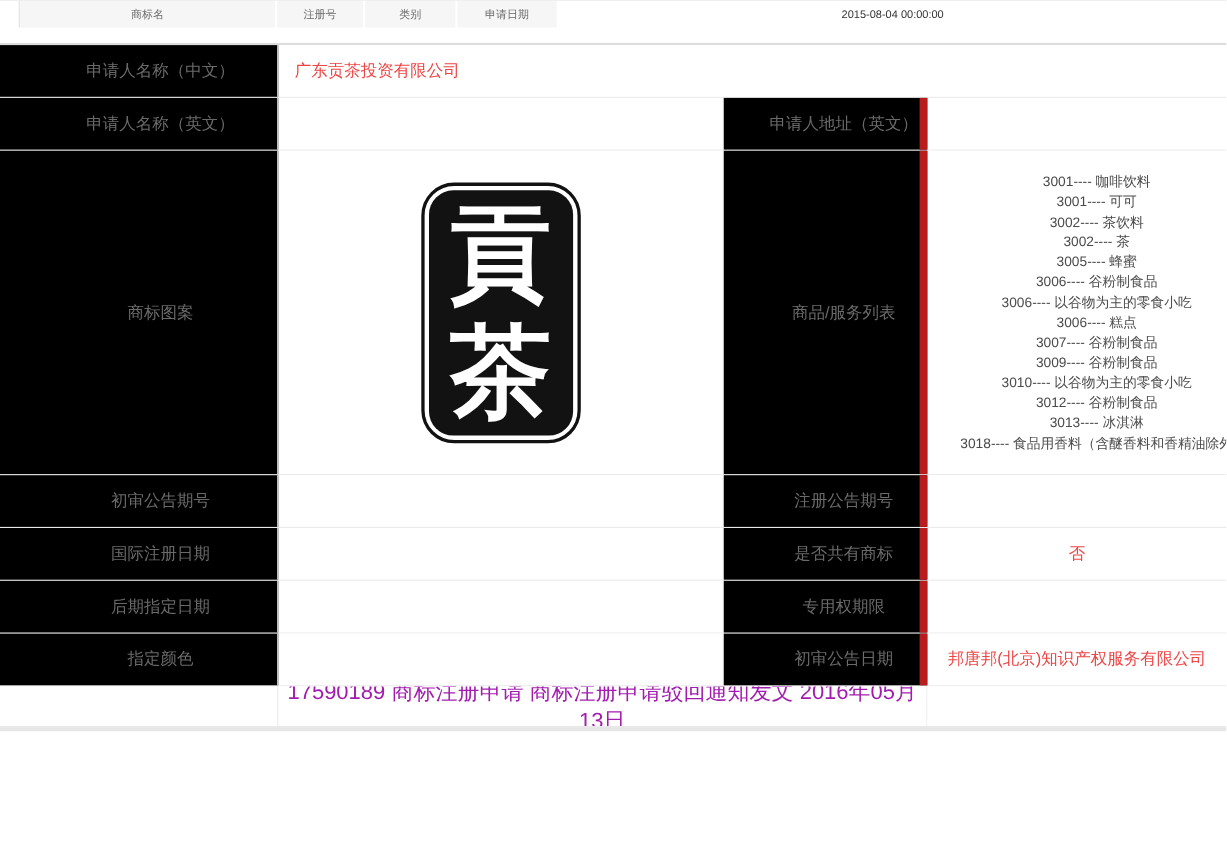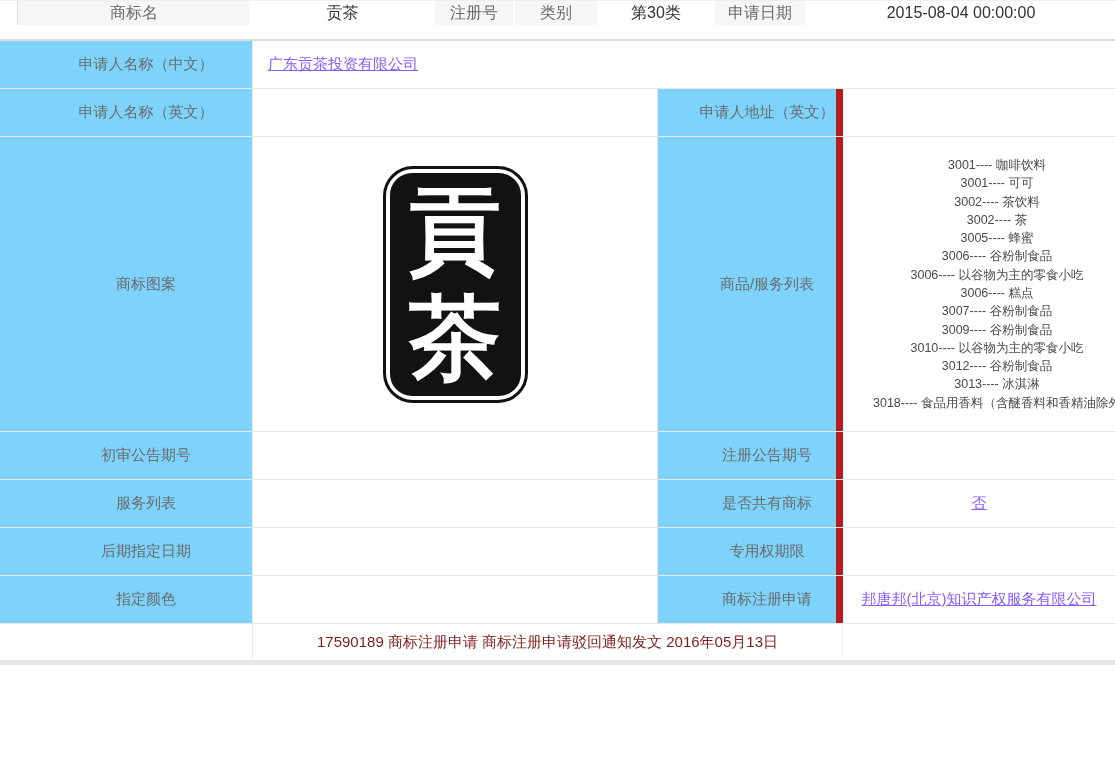--- a/index.html
+++ b/index.html
@@ -17,43 +17,43 @@
     display: flex;
     background: #fff;
     border-bottom: 1px solid #e9e9e9;
   }
   .cell {
     display: flex;
     align-items: center;
     overflow: hidden;
   }
   .lbl {
-    background: #7dd3fc;
+    background: #000000;
     color: #6a6a6a;
     font-size: 15px;
     justify-content: center;
     text-align: center;
     padding-left: 40px;
   }
-  .val { color: #8b5cf6; font-size: 15px; text-decoration: underline; }
+  .val { color: #ef4444; font-size: 15px; }
   .h48 { height: 48px; }
   
   .w-l1 { width: 253px; border-right: 1px solid #eaeaea; }
   .w-v1 { width: 405px; border-right: 1px solid #eaeaea; }
   .w-l2 { width: 185px; border-right: 7px solid #b91c1c; }
   .w-v2 { flex: 1; justify-content: center; text-align: center; }
   .w-full { flex: 1; }
   .val-left { padding-left: 15px; justify-content: flex-start; text-align: left; }
 
   
   .header-row { height: 40px; border-bottom: 2px solid #dcdcdc; }
   .hr-inset { width: 17px; background: #fff; }
   .hr-c {
     display: flex; align-items: center; justify-content: center;
-    font-size: 16px; margin-left: 2px; height: 24px;
+    font-size: 10px; margin-left: 2px; height: 24px;
   }
   .hr-lbl { background: #f6f6f6; color: #6a6a6a; }
   .hr-lbl.first { border-left: 1px solid #e3e3e3; margin-left: 0; }
   .hr-val { background: #fff; color: #333; }
 
   
   .row-image { height: 295px; }
   .logo-cell { justify-content: center; }
   .logo-outer {
     width: 145px; height: 237px;
@@ -82,39 +82,37 @@
     line-height: 18.3px;
     color: #4a4a4a;
   }
 
   
   .footer-row { height: 37px; }
   .footer-left { width: 253px; border-right: 1px solid #eaeaea; }
   .footer-center {
     width: 590px;
     justify-content: center; text-align: center;
-    font-size: 15px; color: #7f1d1d;
+    font-size: 20px; color: #a21caf;
     border-right: 1px solid #f0f0f0;
   }
   .footer-right { flex: 1; }
 
   .bottom-strip { width: 1115px; height: 4px; background: #e6e6e6; }
 </style>
 </head>
 <body>
 
 <div class="tm-table">
 
   <div class="row header-row">
     <div class="hr-inset"></div>
     <div class="hr-c hr-lbl first" style="width:233px">商标名</div>
-    <div class="hr-c hr-val" style="width:181px">贡茶</div>
     <div class="hr-c hr-lbl" style="width:78px">注册号</div>
     <div class="hr-c hr-lbl" style="width:82px">类别</div>
-    <div class="hr-c hr-val" style="width:114px">第30类</div>
     <div class="hr-c hr-lbl" style="width:90px">申请日期</div>
     <div class="hr-c hr-val" style="flex:1">2015-08-04 00:00:00</div>
   </div>
 
   <div class="row h48">
     <div class="cell lbl w-l1">申请人名称（中文）</div>
     <div class="cell val w-full val-left">广东贡茶投资有限公司</div>
   </div>
 
 
@@ -158,37 +156,37 @@
 
   <div class="row h48">
     <div class="cell lbl w-l1">初审公告期号</div>
     <div class="cell val w-v1 val-left"></div>
     <div class="cell lbl w-l2">注册公告期号</div>
     <div class="cell val w-v2"></div>
   </div>
 
 
   <div class="row h48">
-    <div class="cell lbl w-l1">服务列表</div>
+    <div class="cell lbl w-l1">国际注册日期</div>
     <div class="cell val w-v1 val-left"></div>
     <div class="cell lbl w-l2">是否共有商标</div>
     <div class="cell val w-v2">否</div>
   </div>
 
   <div class="row h48">
     <div class="cell lbl w-l1">后期指定日期</div>
     <div class="cell val w-v1 val-left"></div>
     <div class="cell lbl w-l2">专用权期限</div>
     <div class="cell val w-v2"></div>
   </div>
 
   <div class="row h48">
     <div class="cell lbl w-l1">指定颜色</div>
     <div class="cell val w-v1 val-left"></div>
-    <div class="cell lbl w-l2">商标注册申请</div>
+    <div class="cell lbl w-l2">初审公告日期</div>
     <div class="cell val w-v2">邦唐邦(北京)知识产权服务有限公司</div>
   </div>
 
   <div class="row footer-row">
     <div class="cell footer-left"></div>
     <div class="cell footer-center">17590189 商标注册申请 商标注册申请驳回通知发文 2016年05月13日</div>
     <div class="cell footer-right"></div>
   </div>
 
 </div>

